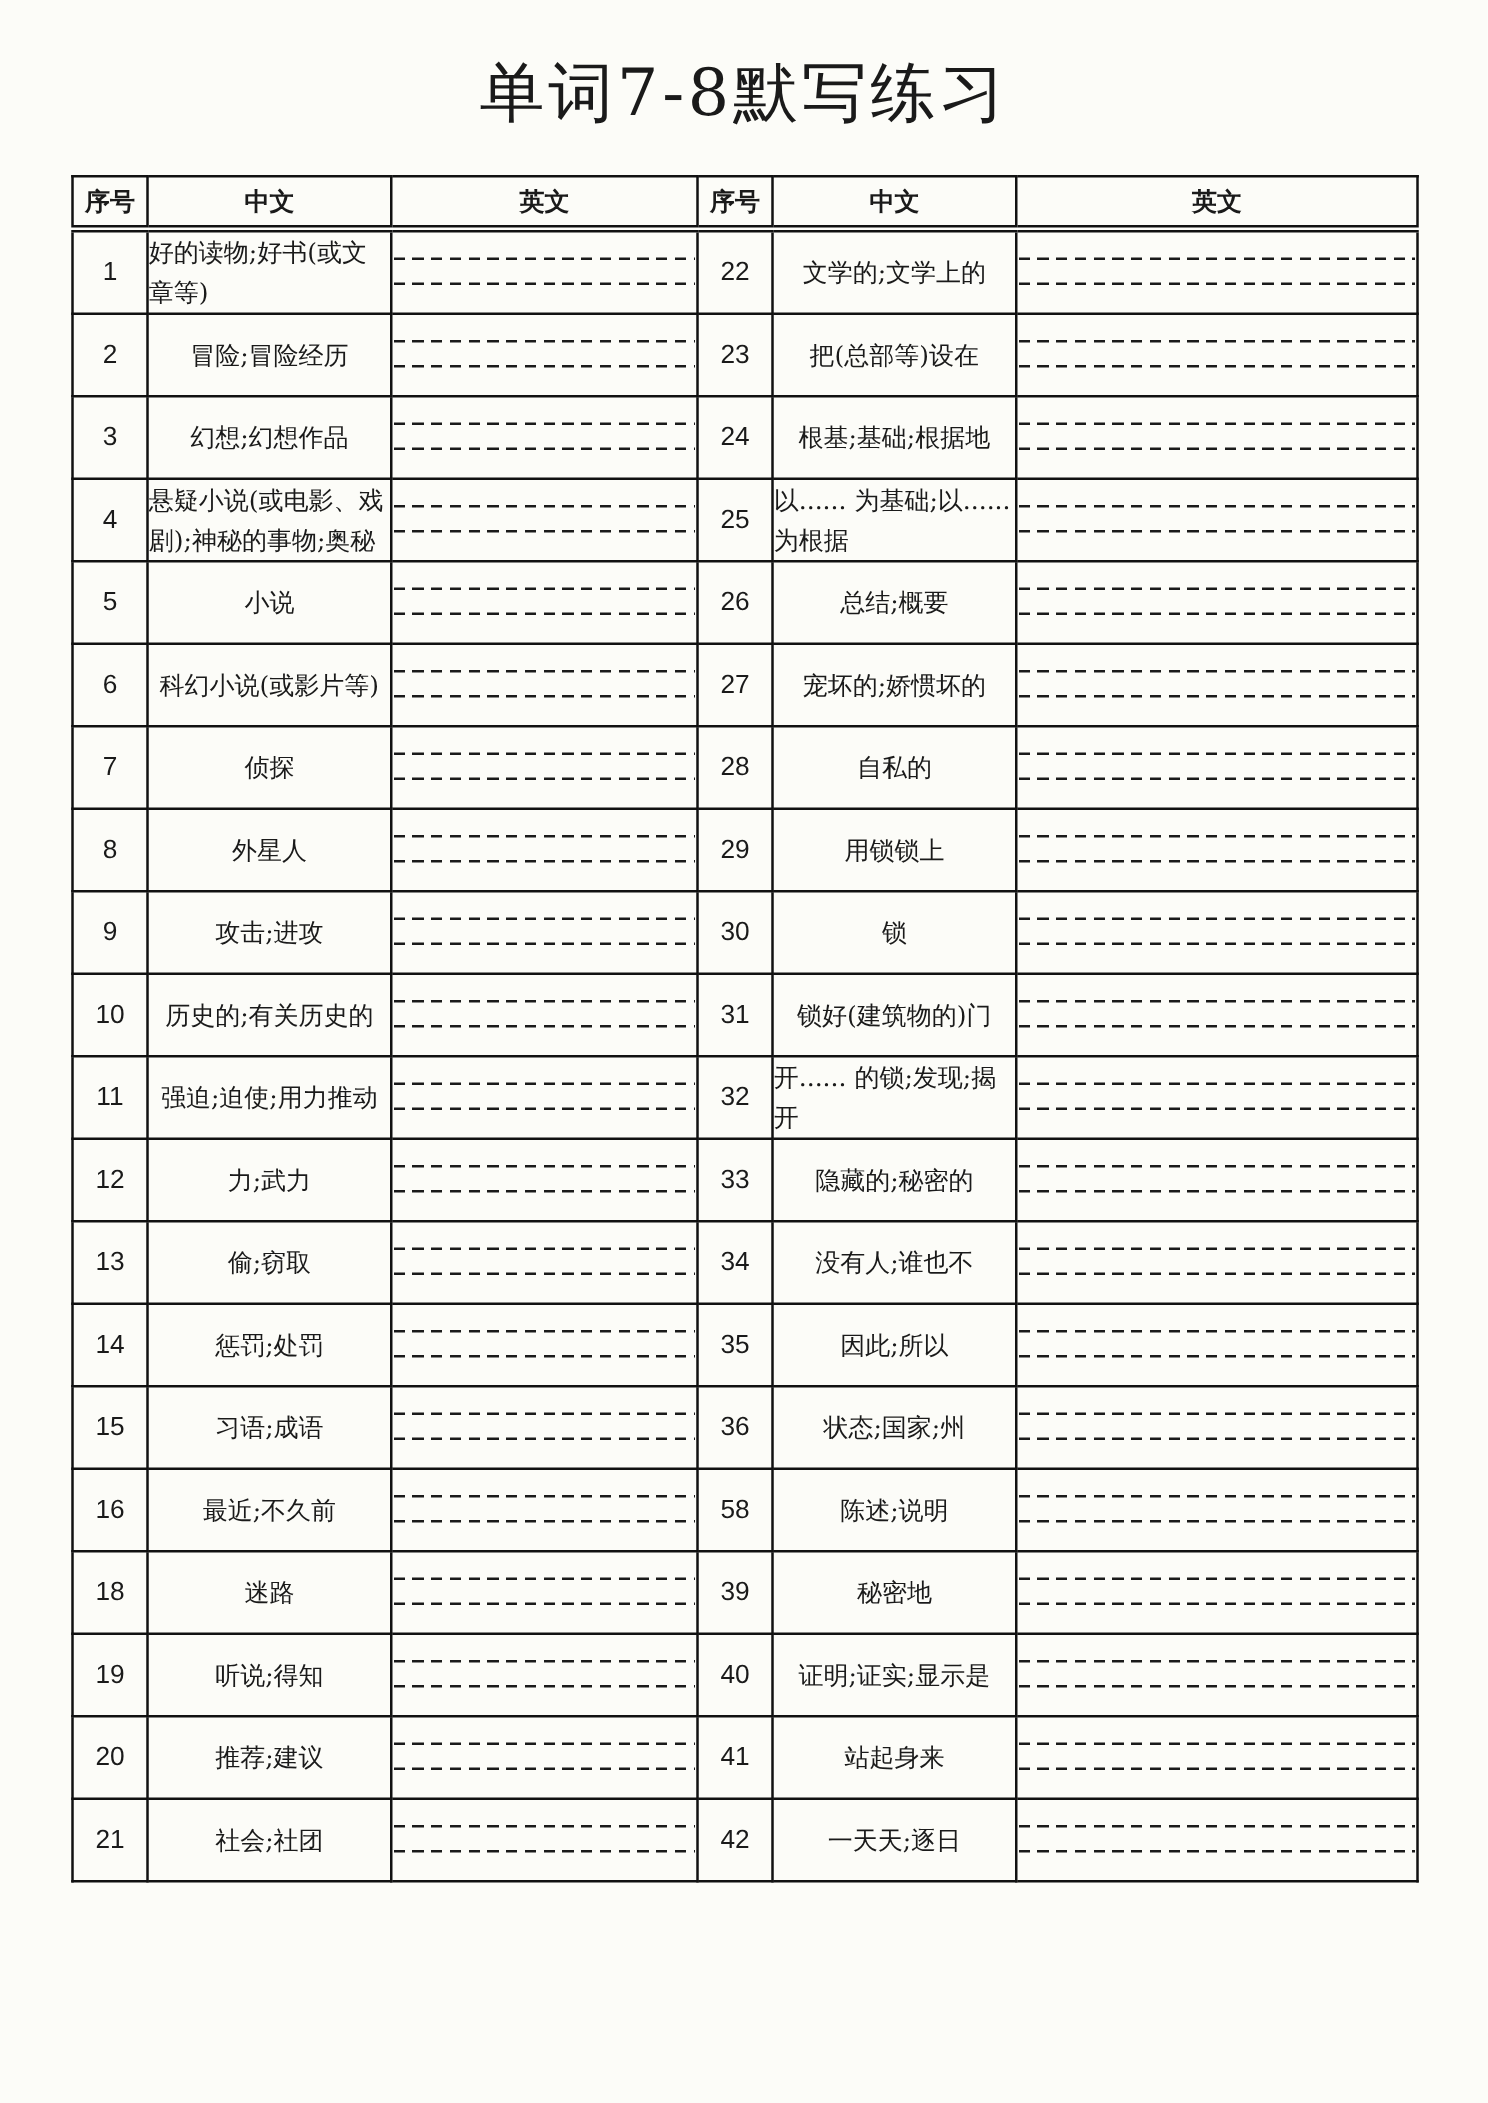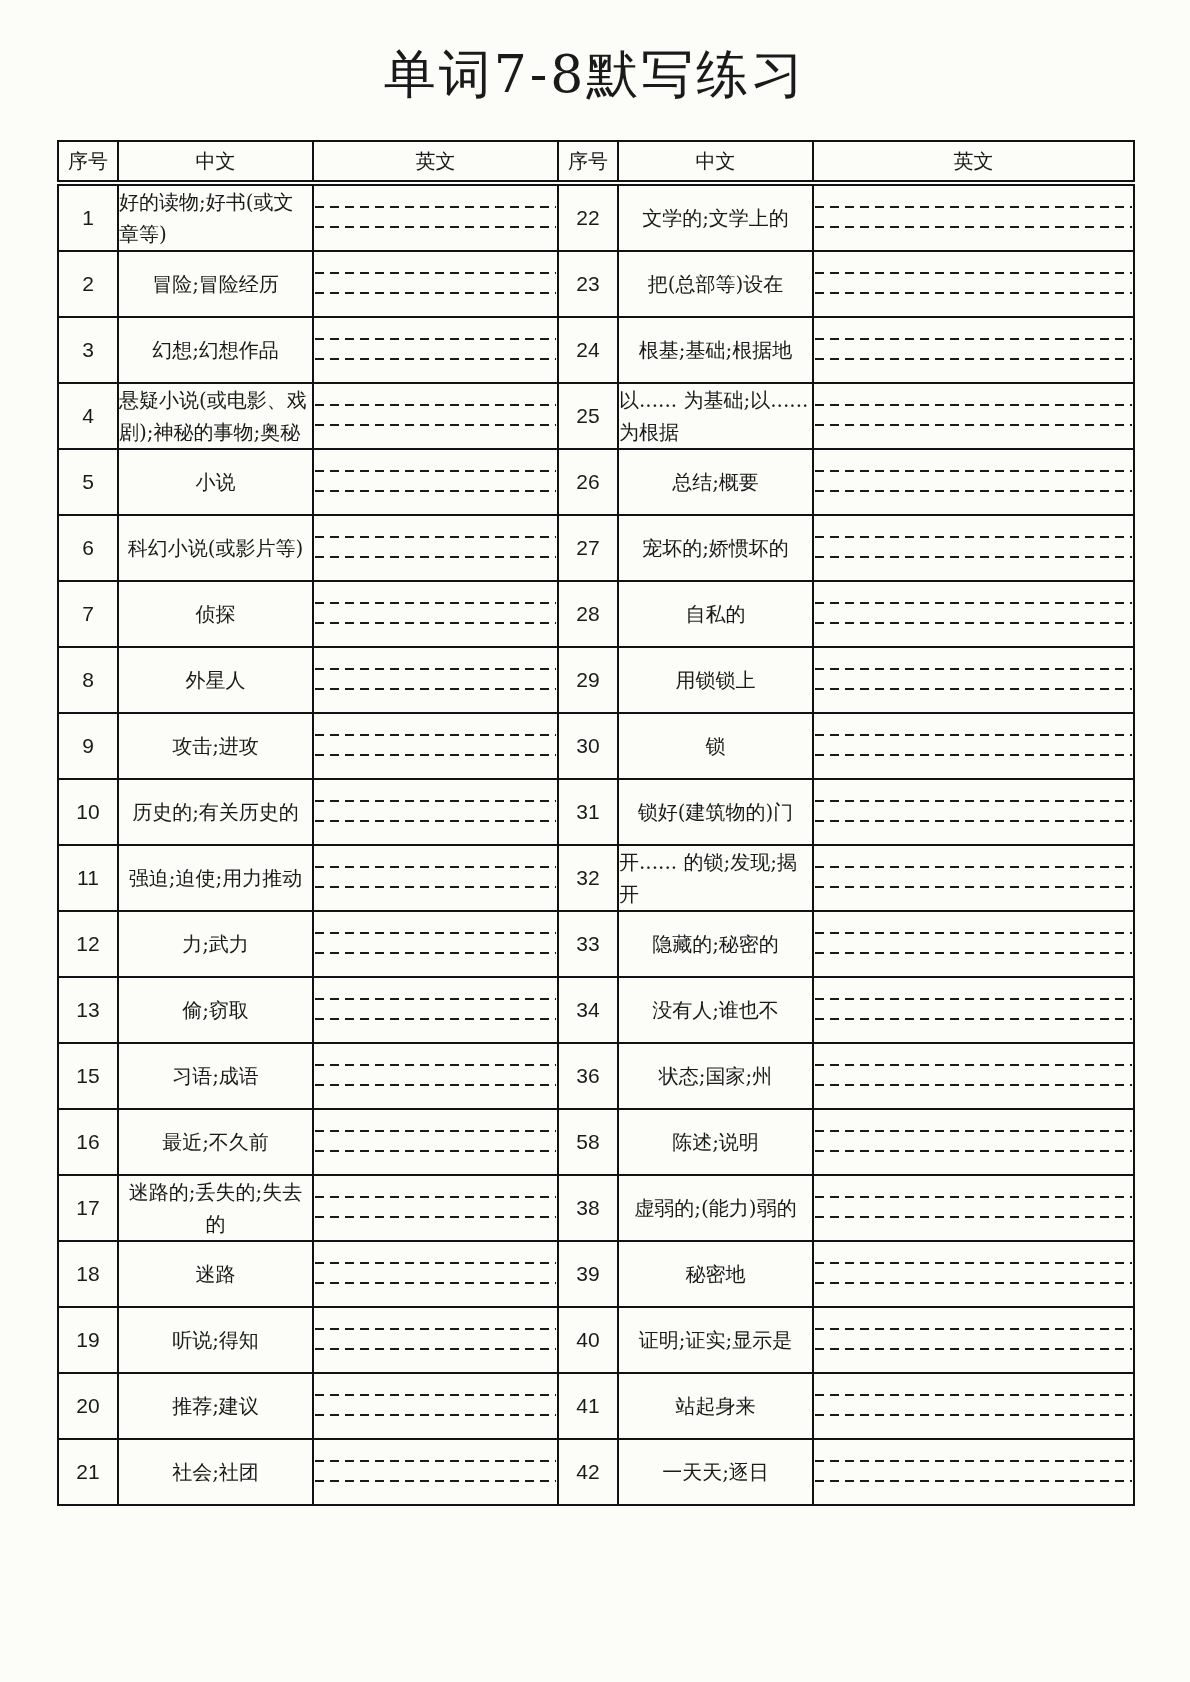--- a/index.html
+++ b/index.html
@@ -27,21 +27,21 @@
   table.vocab col.c-cn{width:195px;}
   table.vocab col.c-en1{width:245px;}
   table.vocab col.c-en2{width:321px;}
   table.vocab th, table.vocab td{
     border:2px solid #111;
     padding:0;
     overflow:hidden;
   }
   table.vocab th{
     height:38px;
-    font-size:20px;font-weight:normal;
+    font-size:20px;font-weight:bold;
     text-align:center;vertical-align:middle;
     border-bottom:6px double #111;
   }
   table.vocab tr.row{height:66px;}
   td.num{
     text-align:center;vertical-align:middle;
     font-family:"Liberation Sans","DejaVu Sans",sans-serif;
     font-size:21px;
   }
   td.cn{
@@ -282,20 +282,34 @@
             <div class="dash d2"></div>
           </td>
       <td class="num">34</td>
       <td class="cn">没有人;谁也不</td>
       <td class="en">
             <div class="dash d1"></div>
             <div class="dash d2"></div>
           </td>
     </tr>
 
+    <tr class="row">
+      <td class="num">14</td>
+      <td class="cn">惩罚;处罚</td>
+      <td class="en">
+            <div class="dash d1"></div>
+            <div class="dash d2"></div>
+          </td>
+      <td class="num">35</td>
+      <td class="cn">因此;所以</td>
+      <td class="en">
+            <div class="dash d1"></div>
+            <div class="dash d2"></div>
+          </td>
+    </tr>
 
     <tr class="row">
       <td class="num">15</td>
       <td class="cn">习语;成语</td>
       <td class="en">
             <div class="dash d1"></div>
             <div class="dash d2"></div>
           </td>
       <td class="num">36</td>
       <td class="cn">状态;国家;州</td>
@@ -313,34 +327,20 @@
             <div class="dash d2"></div>
           </td>
       <td class="num">58</td>
       <td class="cn">陈述;说明</td>
       <td class="en">
             <div class="dash d1"></div>
             <div class="dash d2"></div>
           </td>
     </tr>
 
-    <tr class="row">
-      <td class="num">17</td>
-      <td class="cn">迷路的;丢失的;失去的</td>
-      <td class="en">
-            <div class="dash d1"></div>
-            <div class="dash d2"></div>
-          </td>
-      <td class="num">38</td>
-      <td class="cn">虚弱的;(能力)弱的</td>
-      <td class="en">
-            <div class="dash d1"></div>
-            <div class="dash d2"></div>
-          </td>
-    </tr>
 
     <tr class="row">
       <td class="num">18</td>
       <td class="cn">迷路</td>
       <td class="en">
             <div class="dash d1"></div>
             <div class="dash d2"></div>
           </td>
       <td class="num">39</td>
       <td class="cn">秘密地</td>

